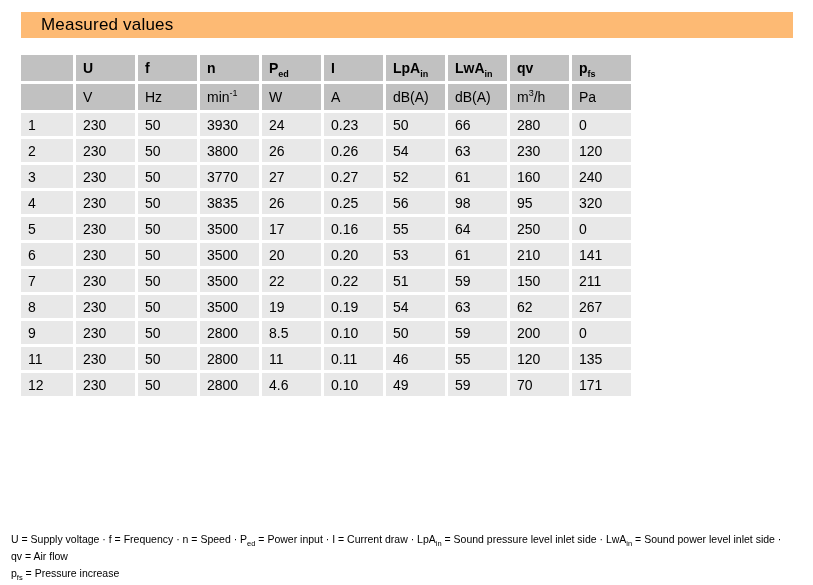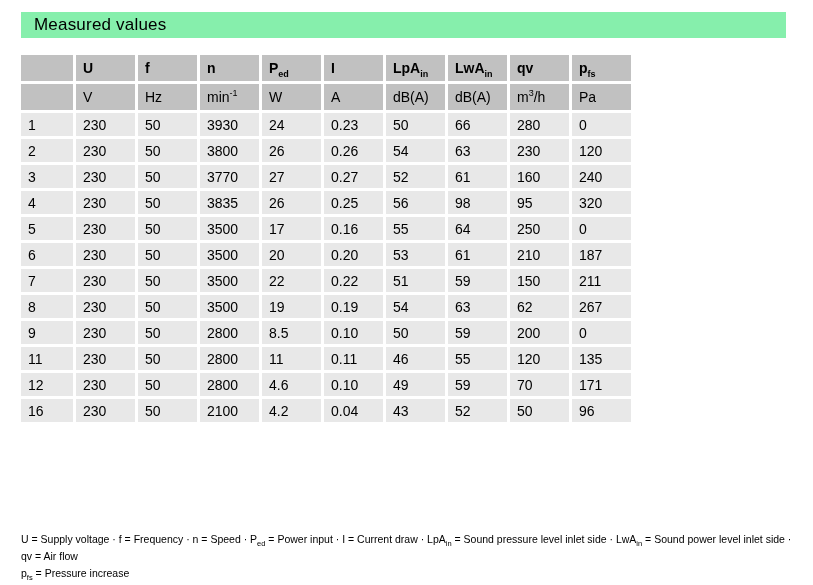--- a/index.html
+++ b/index.html
@@ -15,24 +15,24 @@
     height: 585px;
     background: #ffffff;
     overflow: hidden;
   }
   .title-bar {
     position: absolute;
     left: 21px;
     top: 12px;
     width: 752px;
     height: 26px;
-    background: #86efac;
+    background: #fdba74;
     font-size: 17px;
     line-height: 26px;
-    padding-left: 13px;
+    padding-left: 20px;
     letter-spacing: 0.2px;
   }
   table.measured {
     position: absolute;
     left: 18px;
     top: 52px;
     border-collapse: separate;
     border-spacing: 3px;
     table-layout: fixed;
   }
@@ -62,21 +62,21 @@
   table.measured sub {
     font-size: 9px;
     line-height: 0;
   }
   table.measured sup {
     font-size: 9px;
     line-height: 0;
   }
   .footnote {
     position: absolute;
-    left: 21px;
+    left: 11px;
     top: 531px;
     width: 780px;
     font-size: 10.5px;
     line-height: 17px;
   }
   .footnote sub {
     font-size: 7.5px;
     line-height: 0;
   }
 </style>
@@ -192,21 +192,21 @@
         <tr>
           <td>6</td>
           <td>230</td>
           <td>50</td>
           <td>3500</td>
           <td>20</td>
           <td>0.20</td>
           <td>53</td>
           <td>61</td>
           <td>210</td>
-          <td>187</td>
+          <td>141</td>
         </tr>
         <tr>
           <td>7</td>
           <td>230</td>
           <td>50</td>
           <td>3500</td>
           <td>22</td>
           <td>0.22</td>
           <td>51</td>
           <td>59</td>
@@ -254,32 +254,20 @@
           <td>230</td>
           <td>50</td>
           <td>2800</td>
           <td>4.6</td>
           <td>0.10</td>
           <td>49</td>
           <td>59</td>
           <td>70</td>
           <td>171</td>
         </tr>
-        <tr>
-          <td>16</td>
-          <td>230</td>
-          <td>50</td>
-          <td>2100</td>
-          <td>4.2</td>
-          <td>0.04</td>
-          <td>43</td>
-          <td>52</td>
-          <td>50</td>
-          <td>96</td>
-        </tr>
       </tbody>
   </table>
 
   <div class="footnote">
     <div><span>U = Supply voltage · f = Frequency · n = Speed · P</span><sub>ed</sub><span> = Power input · I = Current draw · LpA</span><sub>in</sub><span> = Sound pressure level inlet side · LwA</span><sub>in</sub><span> = Sound power level inlet side · qv = Air flow</span></div>
     <div><span>p</span><sub>fs</sub><span> = Pressure increase</span></div>
   </div>
 
 </div>
 

